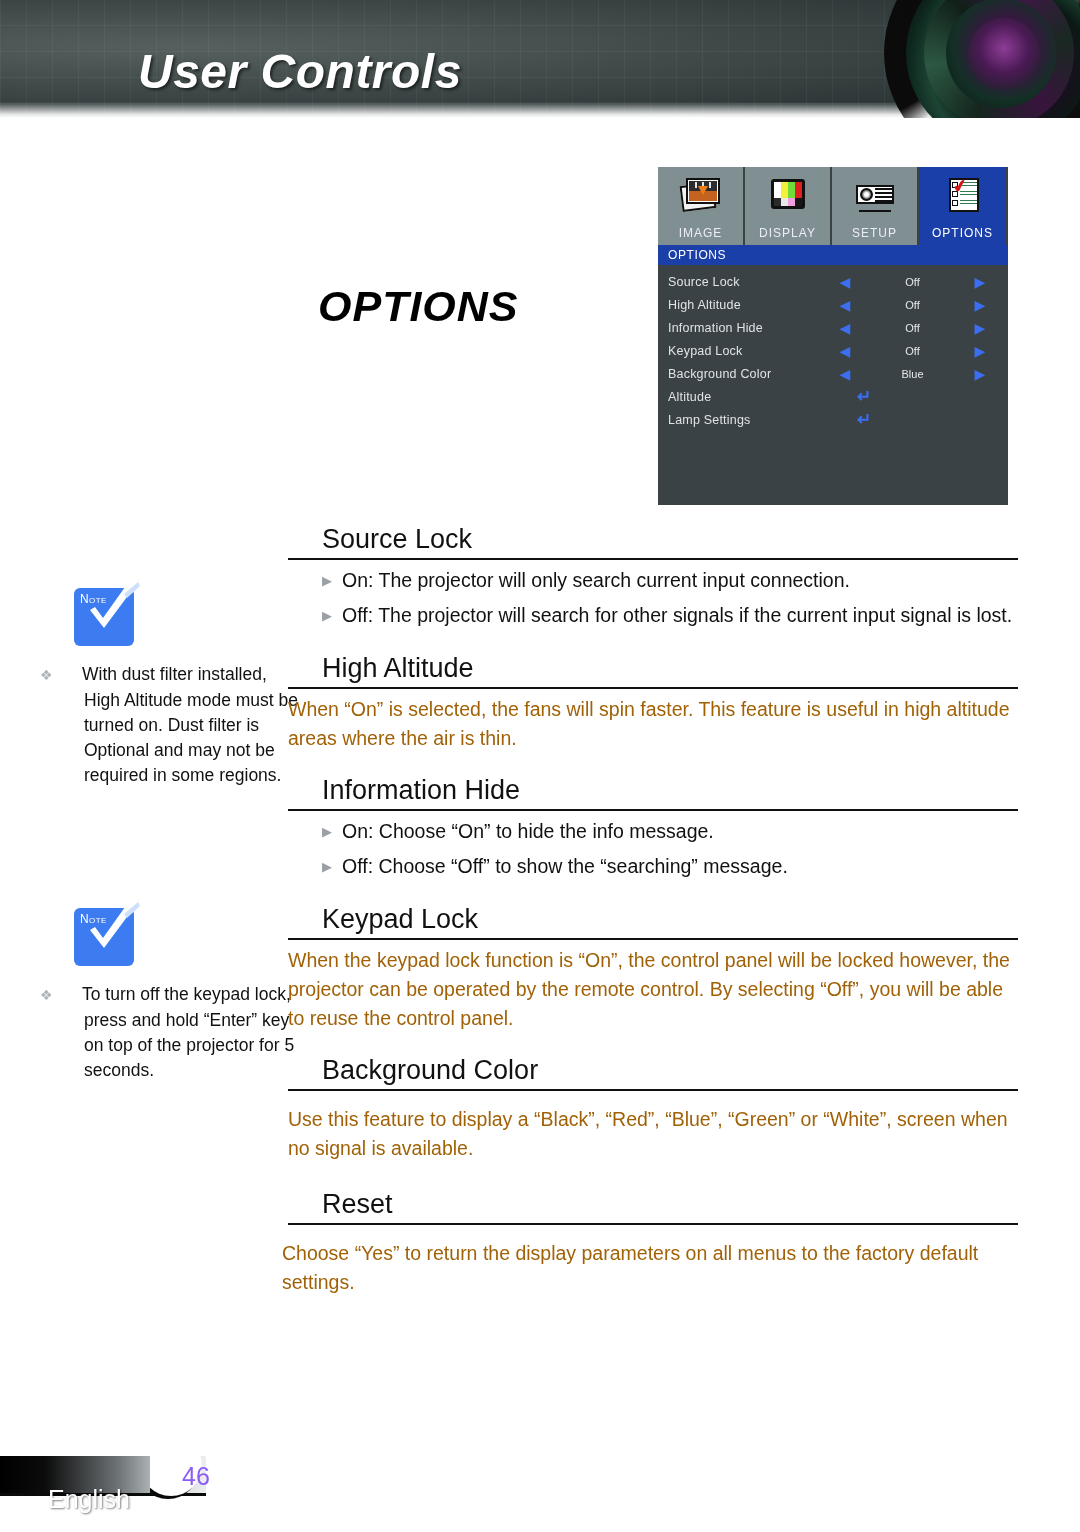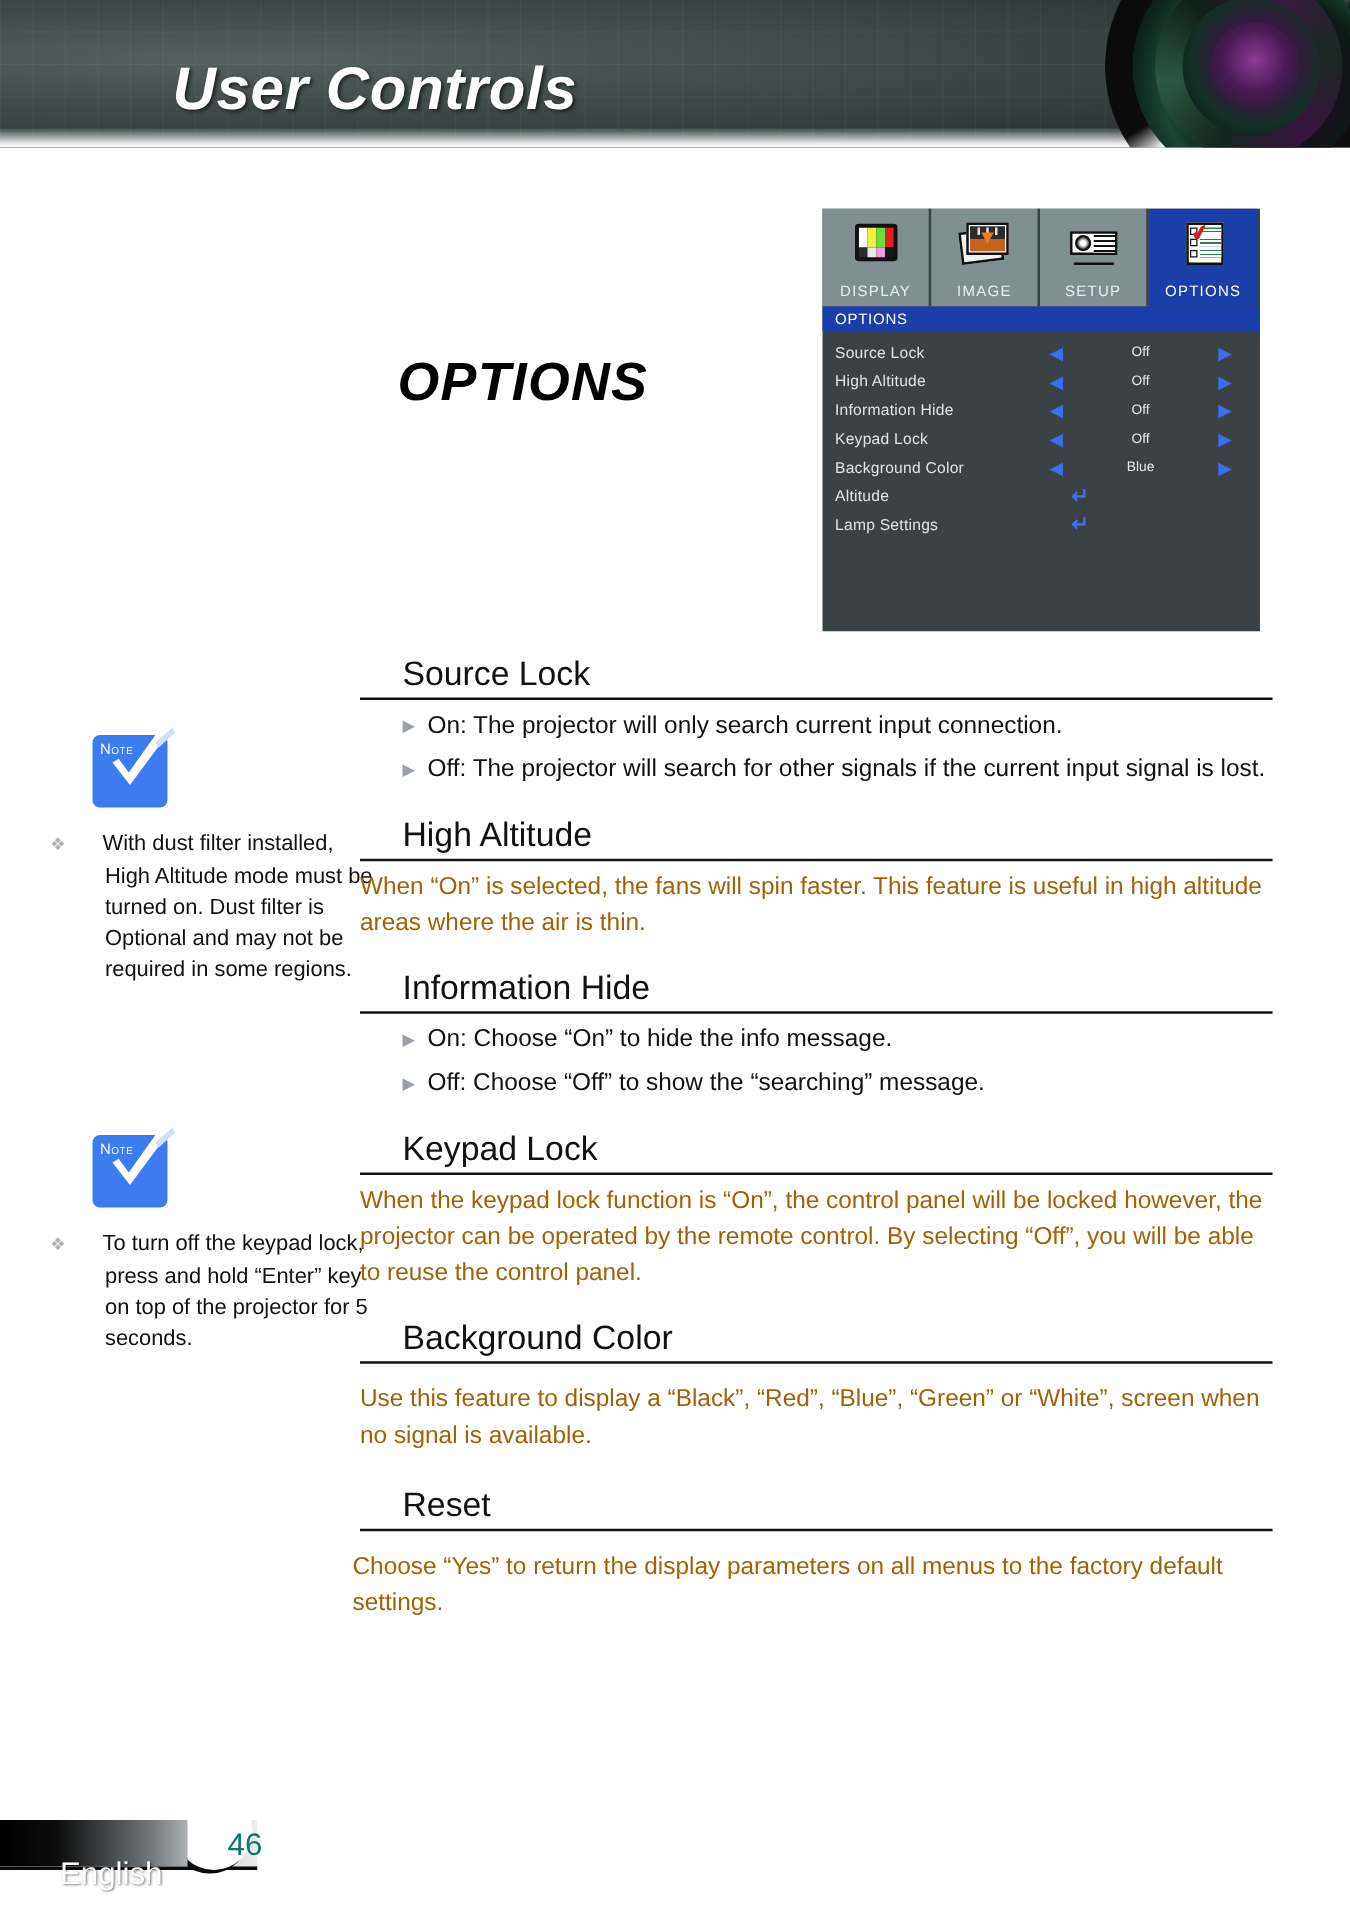--- a/index.html
+++ b/index.html
@@ -149,21 +149,21 @@
   .foot-bar{ position:absolute; left:0; top:0; width:206px; height:40px;
      background: linear-gradient(90deg,#000 0%, #0c0c0c 22%, #6f7578 58%, #c9cdcf 80%, #eceeef 100%);
      border-bottom:3px solid #0a0a0a;
      border-top-right-radius:2px;
   }
   .foot-curve{ position:absolute; left:150px; top:0; width:60px; height:43px; overflow:hidden; }
   .foot-curve:before{ content:""; position:absolute; left:-10px; top:-22px; width:62px; height:62px;
      border-radius:50%; background:#fff; box-shadow:-3px 3px 0 0 #0a0a0a; }
   .foot-lang{ position:absolute; left:48px; top:7px; font-size:25px; color:#fff; z-index:4;
      text-shadow:1px 1px 2px rgba(0,0,0,.5);margin-top:22px; }
-  .foot-page{ position:absolute; left:182px; top:6px; font-size:25px; color:#0f766e; z-index:5; }
+  .foot-page{ position:absolute; left:182px; top:6px; font-size:25px; color:#8b5cf6; z-index:5; }
 </style>
 </head>
 <body>
 
 <div class="page">
 
   <div class="header">
     <div class="lens">
       <div class="lens-ring lens-r1"></div>
       <div class="lens-ring lens-r2"></div>
@@ -171,20 +171,33 @@
       <div class="lens-ring lens-r4"></div>
       <div class="lens-ring lens-r5"></div>
     </div>
     <div class="header-title">User Controls</div>
   </div>
 
   <div class="opt-title">OPTIONS</div>
 
   <div class="osd">
     <div class="osd-tabs">
+
+      <div class="osd-tab">
+        <div class="tab-icon ic-image">
+          <div class="ph-back"></div>
+          <div class="ph-front"></div>
+          <div class="ph-img"></div>
+          <div class="ph-ray" style="left:16px;"></div>
+          <div class="ph-ray" style="left:23px;"></div>
+          <div class="ph-ray" style="left:30px;"></div>
+          <div class="ph-sun"></div>
+        </div>
+        <div class="osd-tab-label">IMAGE</div>
+      </div>
 
       <div class="osd-tab">
         <div class="tab-icon ic-display">
           <div class="scr">
             <div class="bar">
                 <div class="bt" style="background:#ffffff"></div>
                 <div class="bb" style="background:#2b2b2b"></div>
               </div>
             <div class="bar">
                 <div class="bt" style="background:#f5ef3a"></div>
@@ -197,33 +210,20 @@
             <div class="bar">
                 <div class="bt" style="background:#e21f1f"></div>
                 <div class="bb" style="background:#171717"></div>
               </div>
           </div>
         </div>
         <div class="osd-tab-label">DISPLAY</div>
       </div>
 
       <div class="osd-tab">
-        <div class="tab-icon ic-image">
-          <div class="ph-back"></div>
-          <div class="ph-front"></div>
-          <div class="ph-img"></div>
-          <div class="ph-ray" style="left:16px;"></div>
-          <div class="ph-ray" style="left:23px;"></div>
-          <div class="ph-ray" style="left:30px;"></div>
-          <div class="ph-sun"></div>
-        </div>
-        <div class="osd-tab-label">IMAGE</div>
-      </div>
-
-      <div class="osd-tab">
         <div class="tab-icon ic-setup">
           <div class="body">
             <div class="lensc"></div>
             <div class="vents"></div>
           </div>
           <div class="foot"></div>
         </div>
         <div class="osd-tab-label">SETUP</div>
       </div>
 

